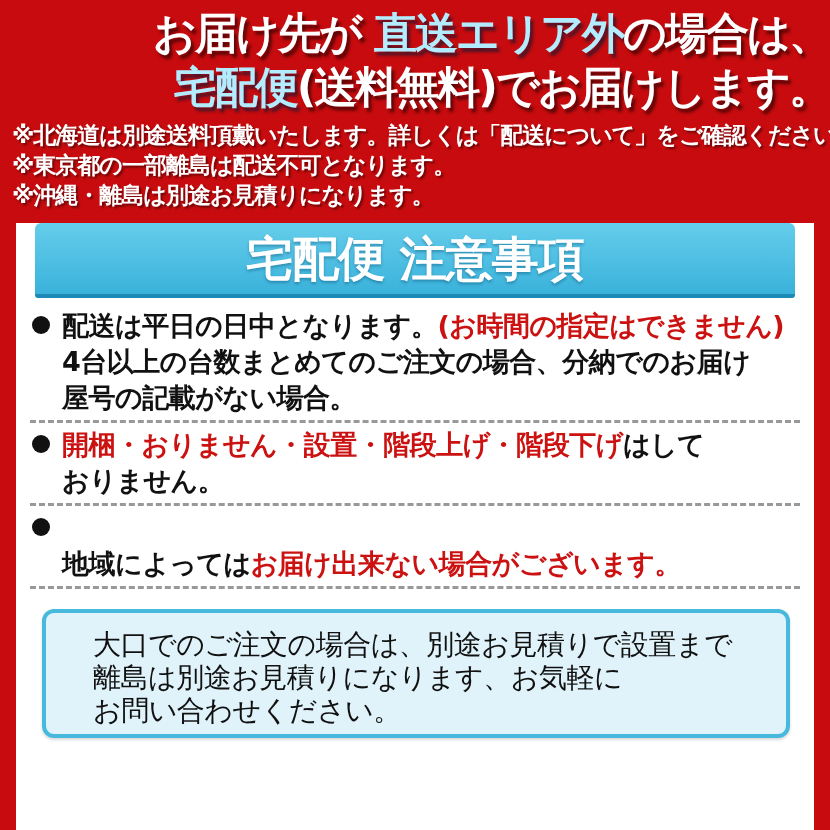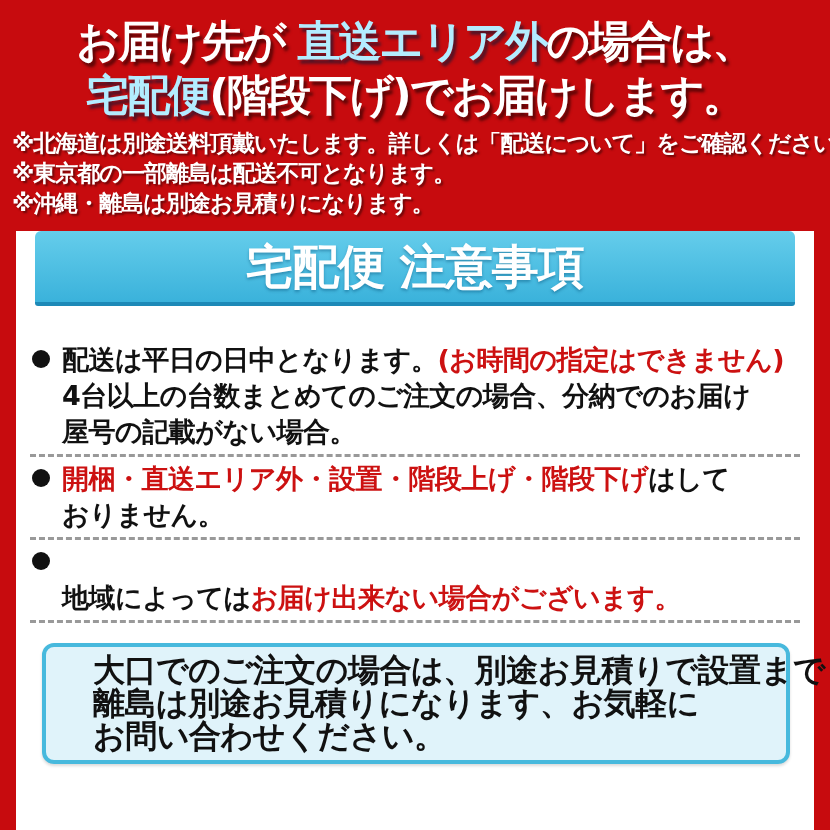--- a/index.html
+++ b/index.html
@@ -14,21 +14,21 @@
     --info-box-border:#47b9dd;
     --divider-gray:#999999;
   }
   html,body{margin:0;padding:0;}
   body{
     width:830px;height:830px;overflow:hidden;
     background:var(--bg-red);
     font-family:"DejaVu Sans","Liberation Sans",sans-serif;
     -webkit-font-smoothing:antialiased;
   }
-  .headline{padding-top:14px;text-align:center;font-weight:bold;}
+  .headline{padding-top:6px;text-align:right;font-weight:bold;}
   .h-line{font-size:43px;line-height:54px;letter-spacing:-2px;white-space:nowrap;}
   .headline .seg-w{color:#ffffff;text-shadow:3px 4px 3px rgba(25,0,0,.6);}
   .headline .seg-c{color:var(--accent-cyan);text-shadow:3px 4px 3px rgba(0,25,55,.6);}
   .notes{margin-top:6px;padding-left:12px;}
   .note{
     color:#ffffff;font-size:23px;font-weight:bold;line-height:30px;
     letter-spacing:-1px;text-shadow:2px 2px 2px rgba(25,0,0,.5);white-space:nowrap;
   }
   .panel{
     margin:4px 16px 0;height:672px;background:#ffffff;
@@ -40,69 +40,69 @@
     border-bottom:4px solid var(--header-blue-border);
     border-radius:6px 6px 3px 3px;
     text-align:center;color:#ffffff;font-size:47px;font-weight:bold;
     letter-spacing:-1px;text-shadow:0 2px 3px rgba(0,70,110,.4);
   }
   .bullet{
     position:relative;padding-left:32px;margin:0;
     font-size:27px;line-height:36px;font-weight:bold;letter-spacing:-0.5px;
     color:var(--text-black);white-space:nowrap;
   }
-  .bullet.first{margin-top:36px;}
+  .bullet.first{margin-top:10px;}
   .dot{
     position:absolute;left:2px;top:8px;width:18px;height:18px;
     background:#111;border-radius:50%;
   }
   .sep{border-top:3px dashed var(--divider-gray);margin:4px 0;height:0;}
   .seg-k{color:var(--text-black);}
   .seg-r{color:var(--text-red);}
   .info-box{
     margin:20px 10px 0 12px;
     background:var(--info-box-bg);
     border:4px solid var(--info-box-border);
     border-radius:12px;
     padding:7px 10px 7px 47px;
     box-shadow:0 2px 3px rgba(0,0,0,.15);
   }
   .info-text{
-    font-size:32px;line-height:33px;font-weight:bold;
-    letter-spacing:-0.5px;color:var(--text-black);white-space:nowrap;
+    font-size:28px;line-height:33px;font-weight:normal;
+    letter-spacing:-0.5px;color:var(--text-black);white-space:nowrap;margin-top:8px;
   }
 </style>
 </head>
 <body>
 
 <div class="page">
 
   <div class="headline">
     <div class="h-line"><span class="seg seg-w">お届け先が </span><span class="seg seg-c">直送エリア外</span><span class="seg seg-w">の場合は、</span></div>
-    <div class="h-line"><span class="seg seg-c">宅配便</span><span class="seg seg-w">(階段下げ)でお届けします。</span></div>
+    <div class="h-line"><span class="seg seg-c">宅配便</span><span class="seg seg-w">(送料無料)でお届けします。</span></div>
   </div>
 
   <div class="notes">
     <div class="note">※北海道は別途送料頂戴いたします。詳しくは「配送について」をご確認ください。</div>
     <div class="note">※東京都の一部離島は配送不可となります。</div>
     <div class="note">※沖縄・離島は別途お見積りになります。</div>
   </div>
 
   <div class="panel">
     <div class="panel-header">宅配便 注意事項</div>
 
     <div class="bullets">
       <div class="bullet first">
         <span class="dot"></span>
         <span><span class="seg seg-k">配送は平日の日中となります。</span><span class="seg seg-r">(お時間の指定はできません)</span><br><span class="seg seg-k">4台以上の台数まとめてのご注文の場合、分納でのお届け</span><br><span class="seg seg-k">屋号の記載がない場合。</span></span>
       </div>
       <div class="sep"></div>
       <div class="bullet">
         <span class="dot"></span>
-        <span><span class="seg seg-r">開梱・直送エリア外・設置・階段上げ・階段下げ</span><span class="seg seg-k">はして</span><br><span class="seg seg-k">おりません。</span></span>
+        <span><span class="seg seg-r">開梱・おりません・設置・階段上げ・階段下げ</span><span class="seg seg-k">はして</span><br><span class="seg seg-k">おりません。</span></span>
       </div>
       <div class="sep"></div>
       <div class="bullet">
         <span class="dot"></span>
         <span><br><span class="seg seg-k">地域によっては</span><span class="seg seg-r">お届け出来ない場合がございます。</span></span>
       </div>
       <div class="sep"></div>
     </div>
 
     <div class="info-box">

